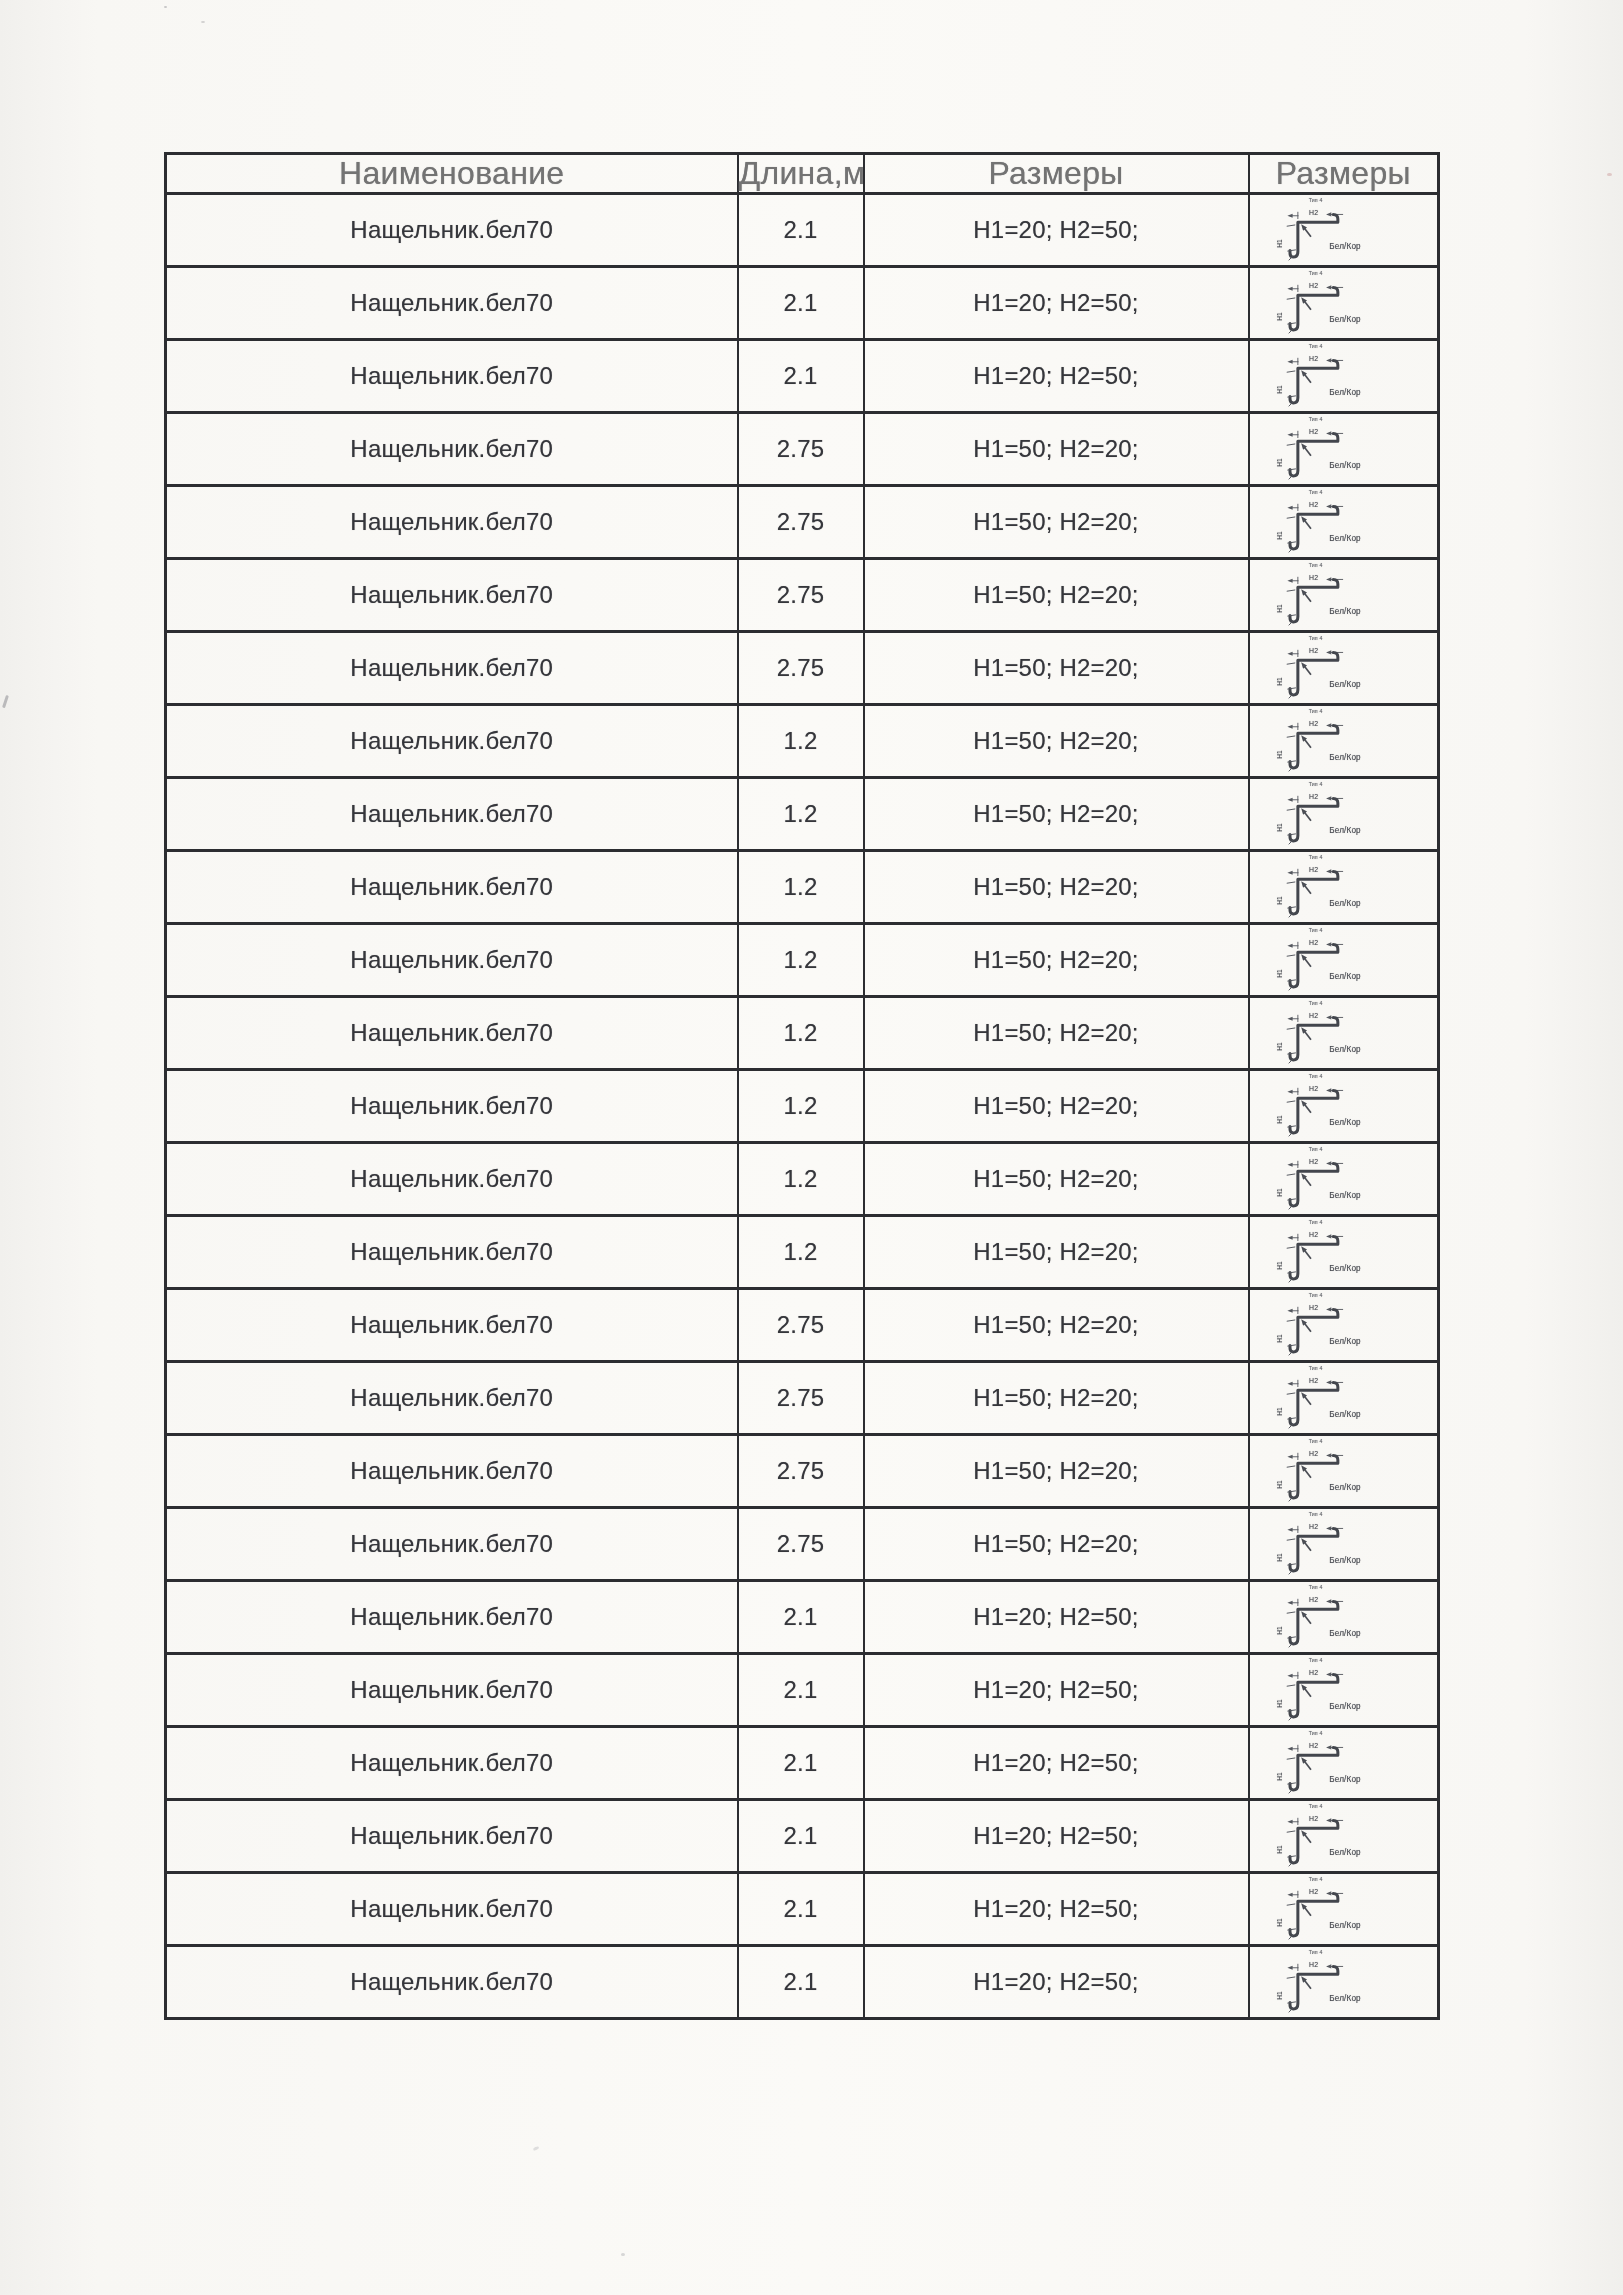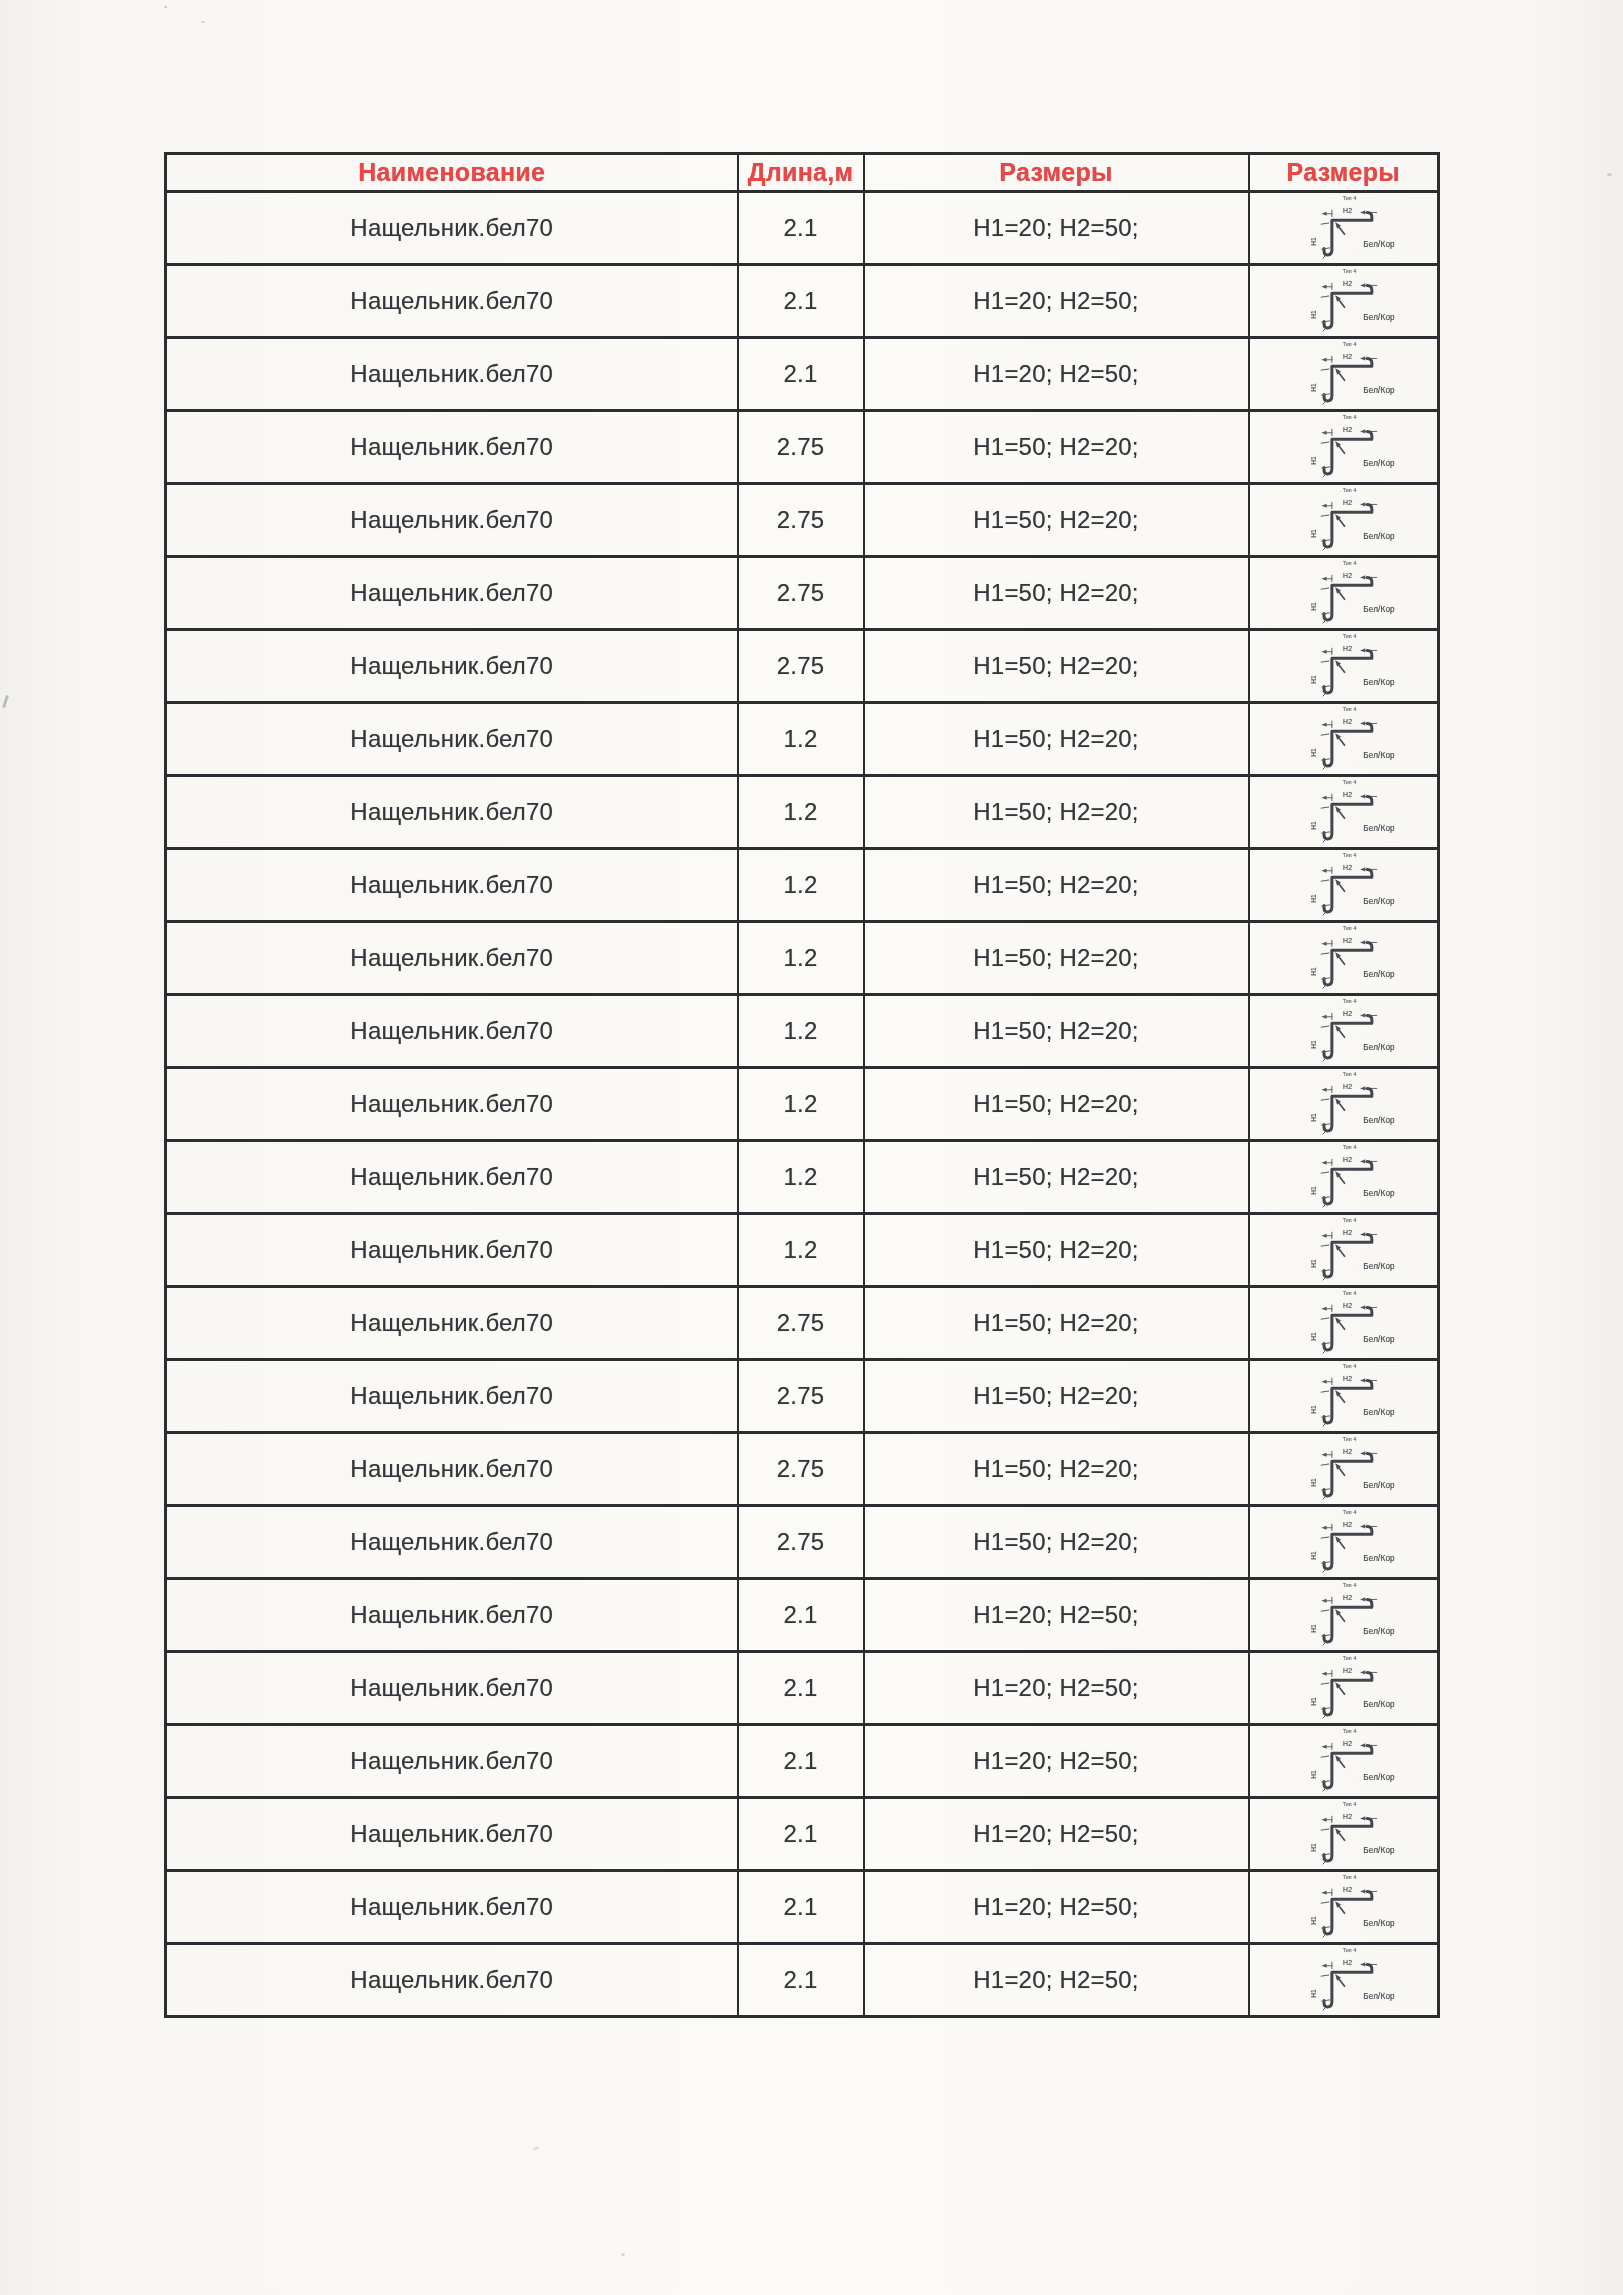--- a/index.html
+++ b/index.html
@@ -22,32 +22,32 @@
   }
   table.spec{border-width:3.9px;}
   table.spec th, table.spec td{
     border-width:3.3px 2.6px;
     text-align:center;vertical-align:middle;
     padding:0;
   }
   thead tr{height:38px;}
   tbody tr{height:73px;}
   th{
-    font-size:25px;font-weight:bold;color:#ef4444;
+    font-size:32px;font-weight:normal;color:#737373;
     letter-spacing:0.3px;
     text-shadow:0 0 0.7px rgba(46,47,52,.55);
   }
   td{
     font-size:24px;color:#35363b;
     letter-spacing:0.2px;
     text-shadow:0 0 0.7px rgba(53,54,59,.5);
   }
   td.fig-cell{vertical-align:middle;}
   td.fig-cell .figwrap{
-    display:flex;justify-content:center;align-items:center;
+    display:flex;align-items:center;
     transform:translateX(10.5px);
   }
   svg text{font-family:"Liberation Sans",sans-serif;}
   
   .speck{position:absolute;border-radius:50%;}
   .speck.s1{left:3.9px;top:695px;width:2.6px;height:13px;background:rgba(120,120,126,.45);transform:rotate(18deg);border-radius:1.3px;}
   .speck.s2{left:1607px;top:173px;width:4.6px;height:3.3px;background:rgba(205,160,160,.5);}
   .speck.s3{left:164px;top:5.9px;width:3.3px;height:2.6px;background:rgba(130,130,134,.4);}
   .speck.s4{left:201px;top:21px;width:3.9px;height:2px;background:rgba(140,140,144,.35);}
   .speck.s5{left:621px;top:2253px;width:3.9px;height:3.3px;background:rgba(150,150,154,.35);}

